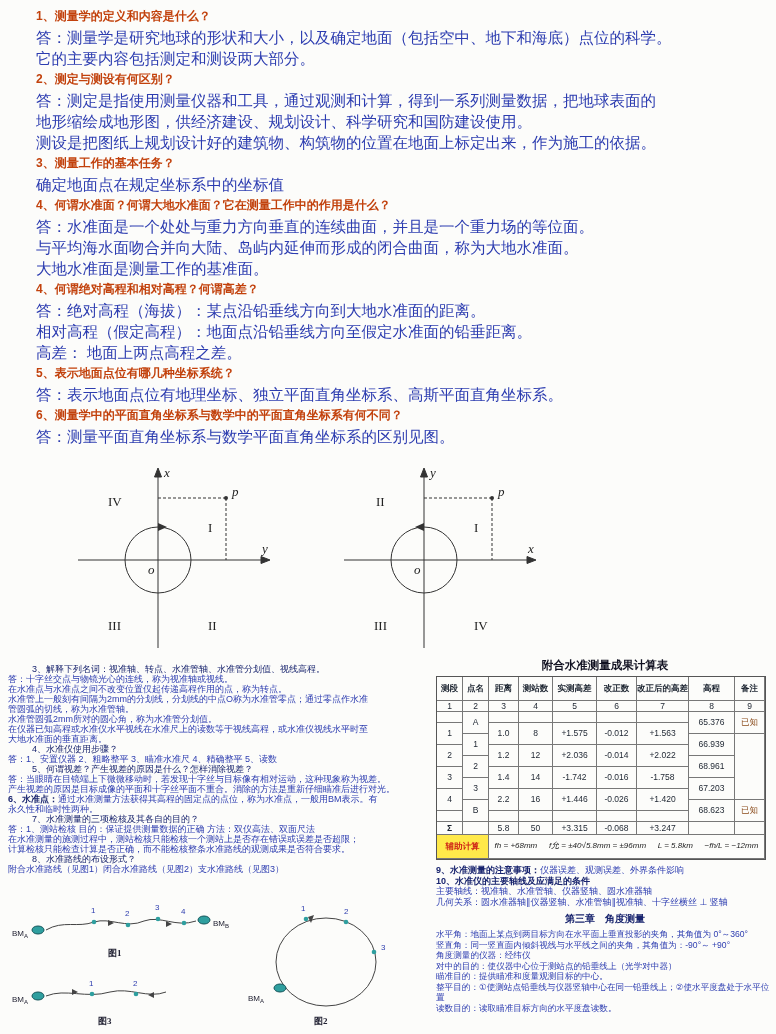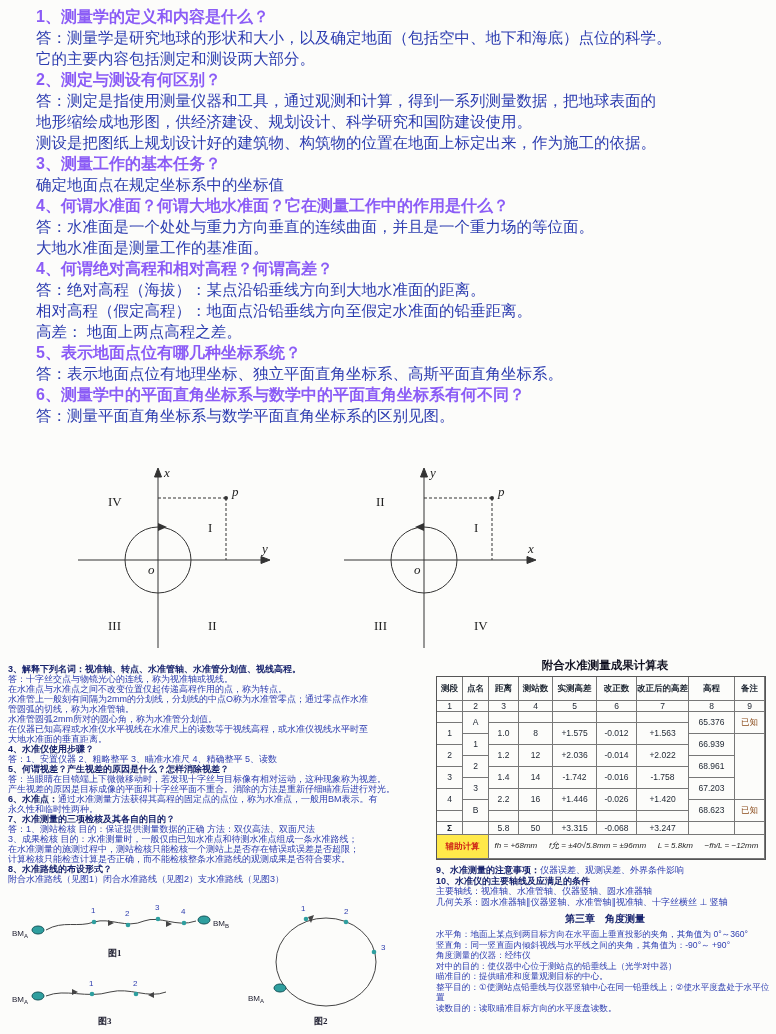--- a/index.html
+++ b/index.html
@@ -1,29 +1,29 @@
 <!DOCTYPE html>
 <html><head>
 <meta charset="utf-8">
 <style>
   html,body{margin:0;padding:0;background:#e9e9e6;}
   #page{position:relative;width:776px;height:1034px;margin:0 auto;background:#fcfcfa;
         font-family:"Liberation Sans","DejaVu Sans",sans-serif;overflow:hidden;}
   
   .top-qa{position:absolute;left:36px;top:6px;width:716px;}
-  .q{font-size:16px;font-weight:700;color:#8b5cf6;line-height:21px;}
+  .q{font-size:12px;font-weight:700;color:#c2410c;line-height:21px;}
   .a{font-size:15.5px;color:#2c3cb0;line-height:21px;}
   
   .diagrams{position:absolute;left:66px;top:460px;display:flex;gap:56px;}
   svg text{font-family:"Liberation Serif","DejaVu Serif",serif;}
   .ax{font-style:italic;font-size:13px;fill:#222;}
   .qd{font-size:13px;fill:#222;}
   
   .notes{position:absolute;left:8px;top:664px;width:424px;}
-  .nh{font-size:9px;font-weight:700;color:#18246e;line-height:10px;}
+  .nh{font-size:9px;font-weight:400;color:#18246e;line-height:10px;margin-left:24px;}
   .nl{font-size:9px;color:#2c3cb0;line-height:10px;}
   .nh-inline{font-weight:700;color:#18246e;}
   .routes{position:absolute;left:8px;top:900px;}
   .cap{font-size:9px;font-weight:700;fill:#223;}
   .pt-num{font-size:8px;fill:#2c3cae;font-family:"Liberation Sans",sans-serif;}
   .bm-label{font-size:8px;fill:#223;font-family:"Liberation Sans",sans-serif;}
   
   .right-col{position:absolute;left:436px;top:658px;width:338px;}
   .tbl-title{text-align:center;font-size:11.5px;font-weight:700;color:#101020;margin-bottom:3px;}
   .ltable{display:grid;grid-template-columns:26px 26px 30px 34px 44px 40px 52px 46px 30px;
@@ -53,20 +53,21 @@
     <div class="a">答：测量学是研究地球的形状和大小，以及确定地面（包括空中、地下和海底）点位的科学。</div>
     <div class="a">它的主要内容包括测定和测设两大部分。</div>
     <div class="q">2、测定与测设有何区别？</div>
     <div class="a">答：测定是指使用测量仪器和工具，通过观测和计算，得到一系列测量数据，把地球表面的</div>
     <div class="a">地形缩绘成地形图，供经济建设、规划设计、科学研究和国防建设使用。</div>
     <div class="a">测设是把图纸上规划设计好的建筑物、构筑物的位置在地面上标定出来，作为施工的依据。</div>
     <div class="q">3、测量工作的基本任务？</div>
     <div class="a">确定地面点在规定坐标系中的坐标值</div>
     <div class="q">4、何谓水准面？何谓大地水准面？它在测量工作中的作用是什么？</div>
     <div class="a">答：水准面是一个处处与重力方向垂直的连续曲面，并且是一个重力场的等位面。</div>
+    <div class="a">与平均海水面吻合并向大陆、岛屿内延伸而形成的闭合曲面，称为大地水准面。</div>
     <div class="a">大地水准面是测量工作的基准面。</div>
     <div class="q">4、何谓绝对高程和相对高程？何谓高差？</div>
     <div class="a">答：绝对高程（海拔）：某点沿铅垂线方向到大地水准面的距离。</div>
     <div class="a">相对高程（假定高程）：地面点沿铅垂线方向至假定水准面的铅垂距离。</div>
     <div class="a">高差：  地面上两点高程之差。</div>
     <div class="q">5、表示地面点位有哪几种坐标系统？</div>
     <div class="a">答：表示地面点位有地理坐标、独立平面直角坐标系、高斯平面直角坐标系。</div>
     <div class="q">6、测量学中的平面直角坐标系与数学中的平面直角坐标系有何不同？</div>
     <div class="a">答：测量平面直角坐标系与数学平面直角坐标系的区别见图。</div>
   </section>
@@ -133,21 +134,20 @@
     <div class="nl">答：1、安置仪器 2、粗略整平 3、瞄准水准尺 4、精确整平 5、读数</div>
     <div class="nh">5、何谓视差？产生视差的原因是什么？怎样消除视差？</div>
     <div class="nl">答：当眼睛在目镜端上下微微移动时，若发现十字丝与目标像有相对运动，这种现象称为视差。</div>
     <div class="nl">产生视差的原因是目标成像的平面和十字丝平面不重合。消除的方法是重新仔细瞄准后进行对光。</div>
     <div class="nl">
       <span class="nh-inline">6、水准点：</span><span>通过水准测量方法获得其高程的固定点的点位，称为水准点，一般用BM表示。有</span>
     </div>
     <div class="nl">永久性和临时性两种。</div>
     <div class="nh">7、水准测量的三项检核及其各自的目的？</div>
     <div class="nl">答：1、测站检核  目的：保证提供测量数据的正确  方法：双仪高法、双面尺法</div>
-    <div class="nl">3、成果检核  目的：水准测量时，一般仅由已知水准点和待测水准点组成一条水准路线；</div>
     <div class="nl">在水准测量的施测过程中，测站检核只能检核一个测站上是否存在错误或误差是否超限；</div>
     <div class="nl">计算检核只能检查计算是否正确，而不能检核整条水准路线的观测成果是否符合要求。</div>
     <div class="nh">8、水准路线的布设形式？</div>
     <div class="nl">附合水准路线（见图1）闭合水准路线（见图2）支水准路线（见图3）</div>
   </section>
 
   <svg class="routes" width="430" height="132" viewBox="0 0 430 132">
 
     <g>
       <path d="M38,30 C55,20 70,28 86,22 C102,17 118,29 136,21 C152,15 168,28 188,21" stroke="#444" fill="none"></path>

